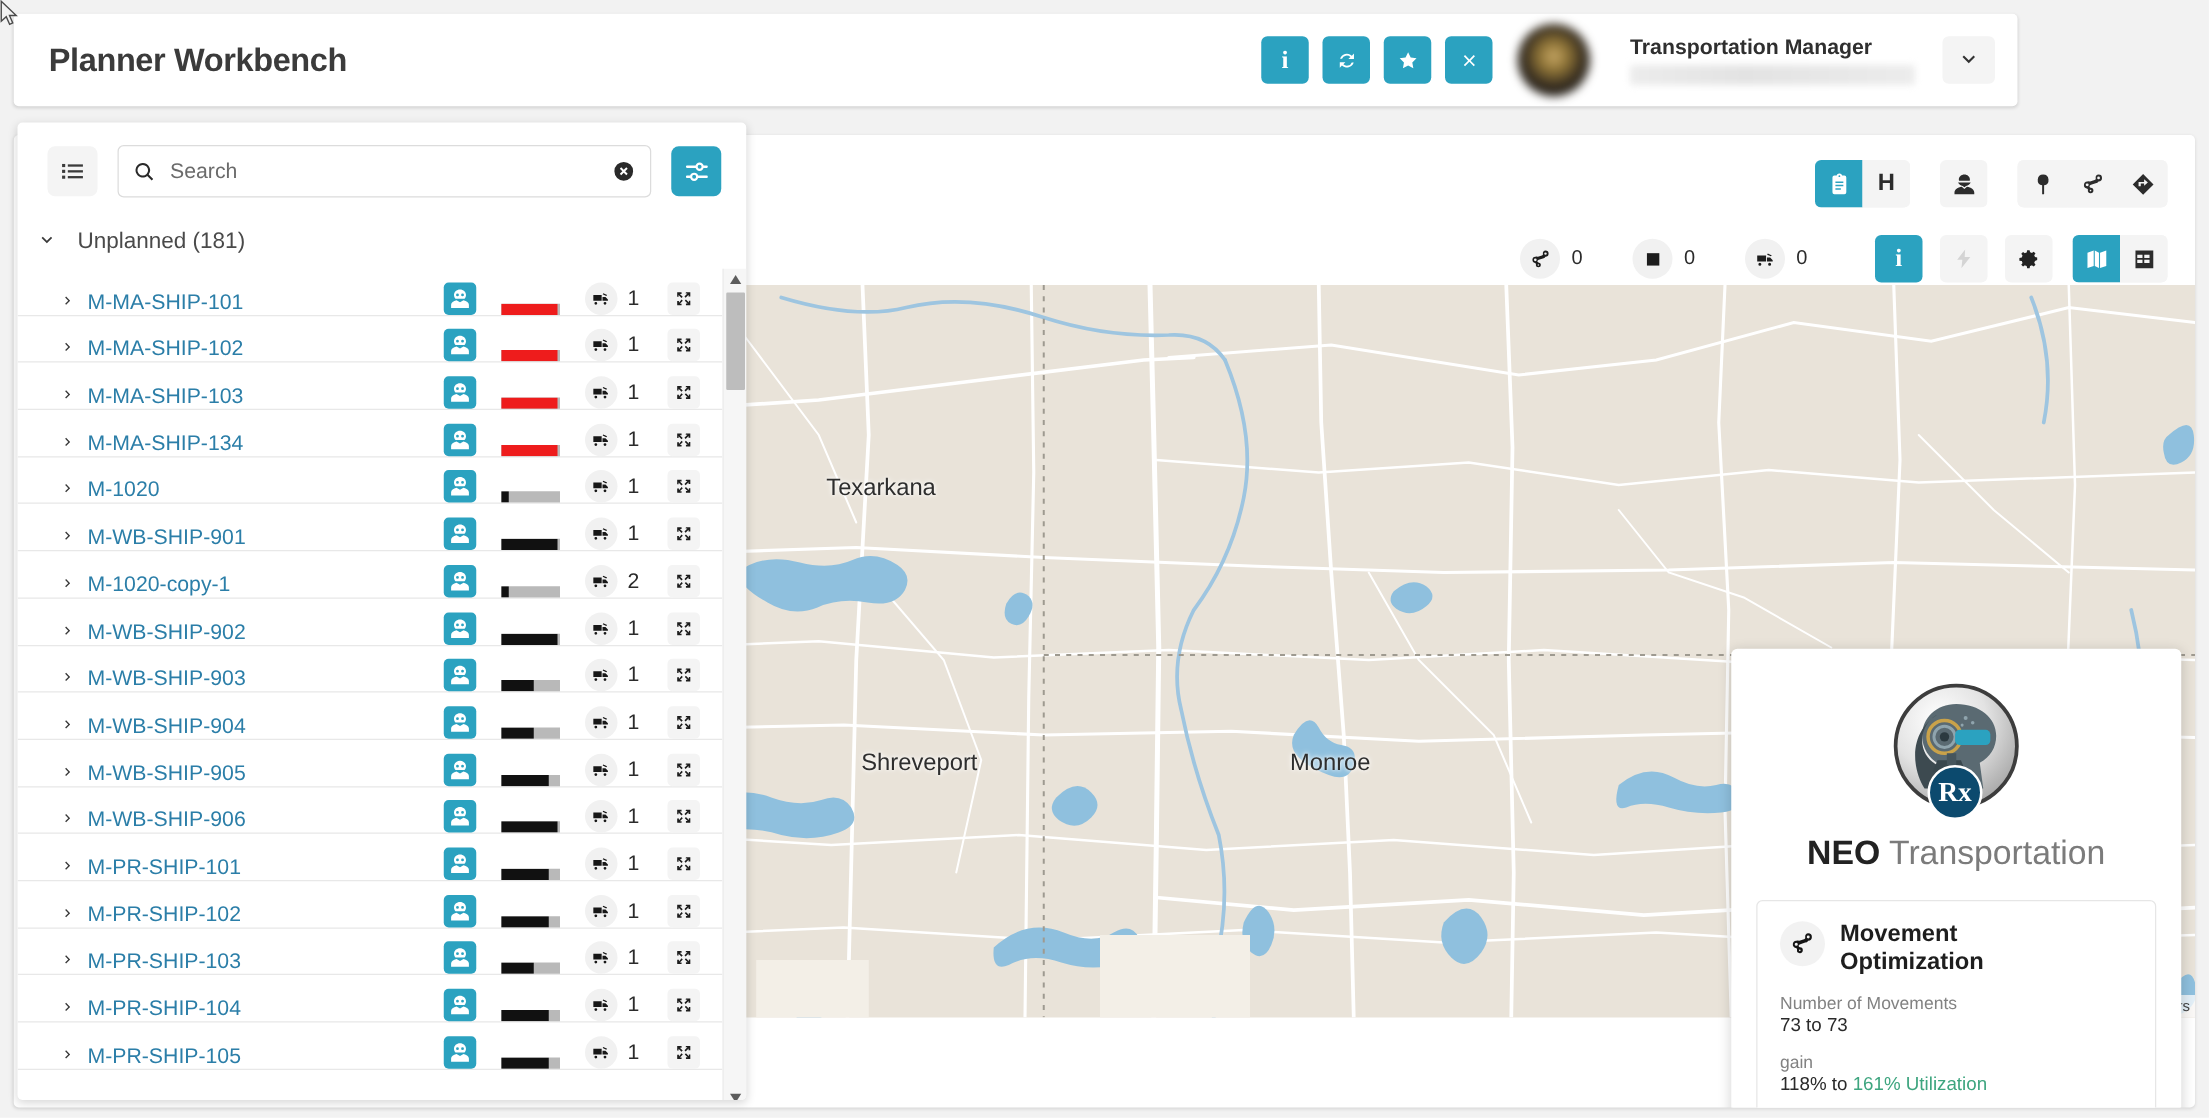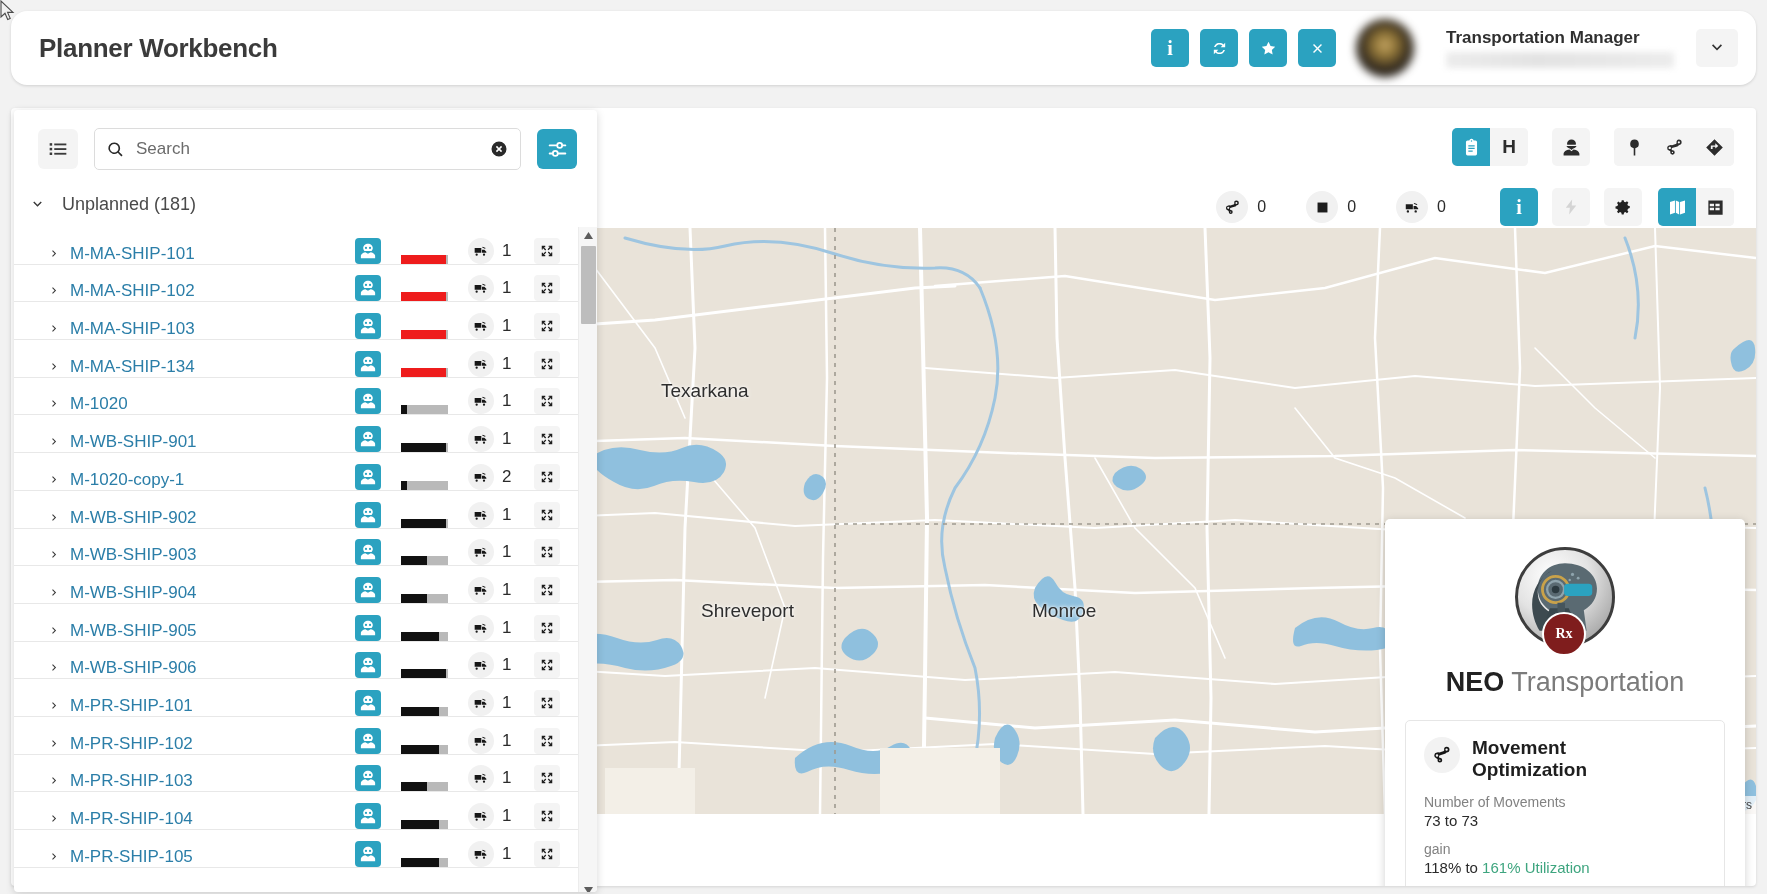--- a/index.html
+++ b/index.html
@@ -7,23 +7,23 @@
     width: 1767px; height: 894px;
     background: #f2f2f2;
     font-family: "Liberation Sans", sans-serif;
     overflow: hidden;
   }
   body { position: relative; }
 
   
   .header {
     position: absolute; left: 11px; top: 11px;
-    width: 1745px; height: 74px;
+    width: 1603px; height: 74px;
     background: #ffffff;
-    border-radius: 16px;
+    border-radius: 4px;
     box-shadow: 0 1px 3px rgba(0,0,0,0.14);
     display: flex; align-items: center;
     overflow: hidden;
   }
   .page-title {
     font-size: 26px; font-weight: bold; color: #3b3b3b;
     margin-left: 28px; letter-spacing: -0.3px;
   }
   .header-spacer { flex: 1; }
   .hdr-btns { display: flex; gap: 11px; align-items: center; }
@@ -132,21 +132,21 @@
     text-shadow: 0 0 3px rgba(255,255,255,0.95), 0 0 5px rgba(255,255,255,0.9);
   }
   .map-attrib {
     position: absolute; right: 0; bottom: 0;
     background: rgba(255,255,255,0.75);
     font-size: 12px; color: #444; padding: 2px 4px;
   }
 
   
   .sidebar {
-    position: absolute; left: 14px; top: 110px;
+    position: absolute; left: 14px; top: 98px;
     width: 583px; height: 782px;
     background: #ffffff; border-radius: 4px;
     box-shadow: 0 2px 8px rgba(0,0,0,0.16);
     z-index: 20; overflow: hidden;
   }
   .sb-top { display: flex; align-items: center; padding: 18px 20px 14px 24px; gap: 16px; }
   .sb-listbtn {
     width: 40px; height: 40px; border-radius: 6px; background: #f4f4f4;
     display: flex; align-items: center; justify-content: center; cursor: pointer; flex: 0 0 auto;
   }
@@ -242,23 +242,23 @@
   }
   .neo-logo .disc {
     width: 100px; height: 100px; border-radius: 50%;
     background: radial-gradient(circle at 35% 28%, #ffffff 0%, #e3e3e3 42%, #b9b9b9 70%, #8d8d8d 100%);
     border: 3px solid #3d3d3d; overflow: hidden; position: relative;
     box-sizing: border-box;
   }
   .neo-logo .rx {
     position: absolute; left: 27px; bottom: -9px;
     width: 44px; height: 44px; border-radius: 50%;
-    background: #7f1d1d; color: #fff;
+    background: #0c4a6e; color: #fff;
     display: flex; align-items: center; justify-content: center;
-    font-family: "Liberation Serif", serif; font-weight: bold; font-size: 14px;
+    font-family: "Liberation Serif", serif; font-weight: bold; font-size: 22px;
     border: 2px solid #fff;
   }
   .neo-title {
     text-align: center; margin-top: 20px; font-size: 27px; color: #7b7b7b;
     font-weight: 300;
   }
   .neo-title b { color: #222; font-weight: bold; text-align: right; }
 
   .neo-card {
     margin-top: 22px; border: 1px solid #e6e6e6; border-radius: 5px;
@@ -474,21 +474,21 @@
         <path d="M300 296 L1221 296"></path>
       </g>
 
       <g fill="#f3efe7">
         <rect x="345" y="520" width="120" height="66"></rect>
         <rect x="70" y="540" width="90" height="46"></rect>
       </g>
     </svg>
 
     <div class="map-label" style="left:126px; top:152px;">Texarkana</div>
-    <div class="map-label" style="left:166px; top:372px;">Shreveport</div>
+    <div class="map-label" style="left:154px; top:372px;">Shreveport</div>
     <div class="map-label" style="left:497px; top:372px;">Monroe</div>
     <div class="map-label" style="left:-7px; top:372px;">view</div>
 
     <div class="map-attrib">ors</div>
   </div>
 
   <div class="neo">
     <div class="neo-logo">
       <div class="disc">
         <svg viewBox="0 0 100 100" style="width:100%;height:100%;">

